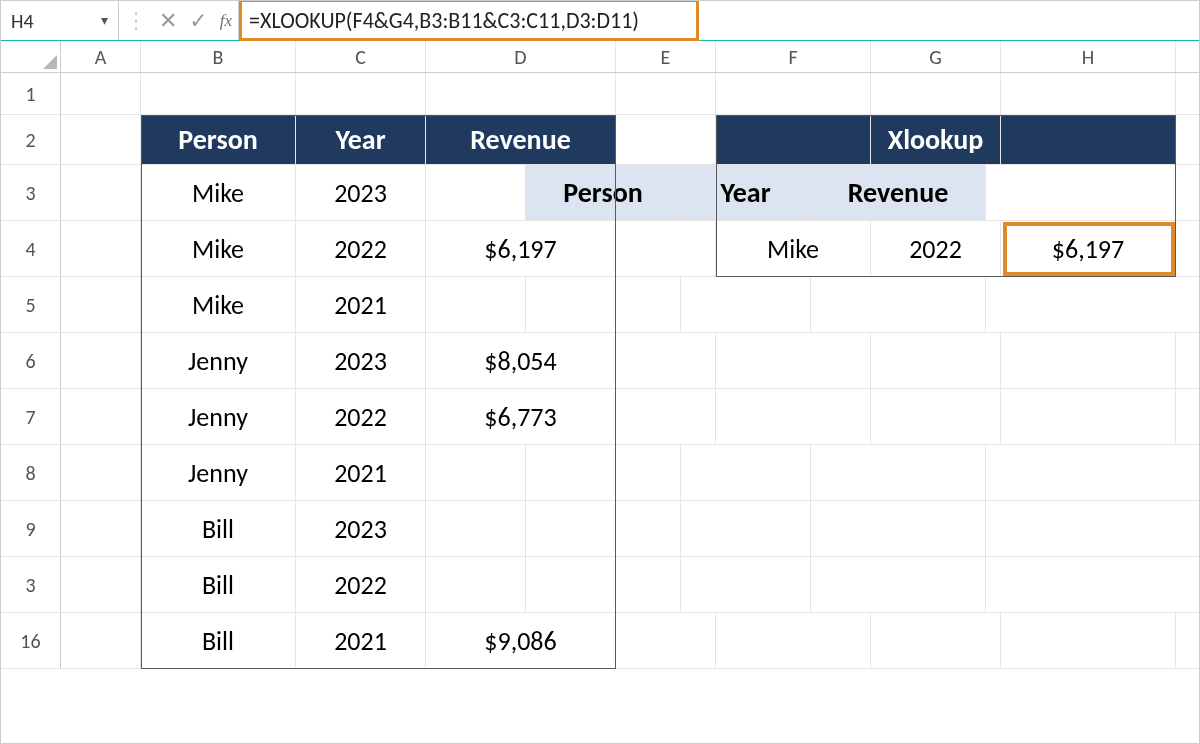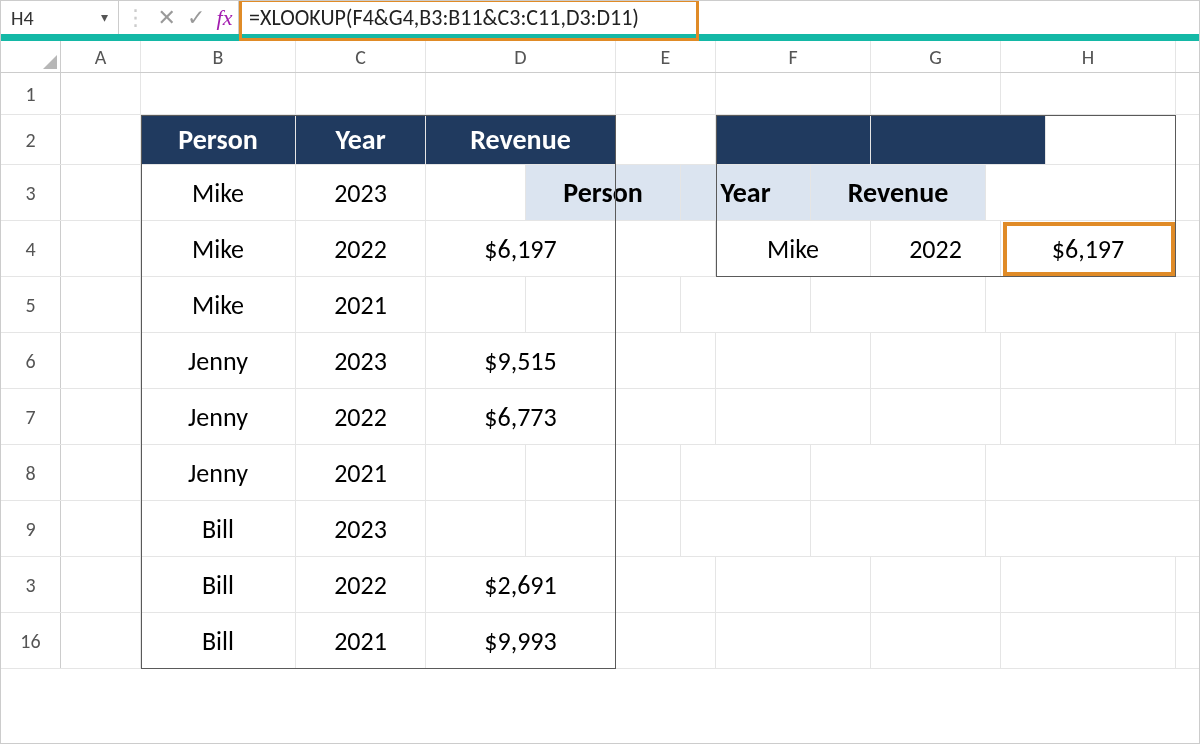--- a/index.html
+++ b/index.html
@@ -9,21 +9,21 @@
     width: 1200px;
     height: 744px;
     overflow: hidden;
     position: relative;
     border: 1px solid #ccc;
   }
 
   
   .fbar {
     height: 40px;
-    border-bottom: 7px solid #14b8a6;
+    border-bottom: 1px solid #14b8a6;
     display: flex;
     align-items: stretch;
     background: #fff;
     font-size: 20px;
     color: #333;
   }
   .namebox {
     width: 118px;
     border-right: 1px solid #ccc;
     display: flex;
@@ -34,21 +34,21 @@
   .namebox .drop { color:#555; font-size:14px; }
   .fbar .icons {
     width: 120px;
     display:flex;
     align-items:center;
     justify-content:space-around;
     color:#9a9a9a;
     font-size:22px;
     border-right:1px solid #ccc;
   }
-  .fbar .icons .fx { font-style: italic; font-family: "Times New Roman", serif; font-size:22px; color:#a21caf;}
+  .fbar .icons .fx { font-style: italic; font-family: "Times New Roman", serif; font-size:17px; color:#737373;}
   .fbar .formula {
     flex:1;
     display:flex;
     align-items:center;
     padding:0 10px;
     font-size:22px;
     color:#222;
     position:relative;
   }
   .highlight-formula {
@@ -200,20 +200,21 @@
     </div>
 
     <div class="row r2">
       <div class="rh">2</div>
       <div class="cell cA"></div>
       <div class="cell cB hdr-dark">Person</div>
       <div class="cell cC hdr-dark">Year</div>
       <div class="cell cD hdr-dark">Revenue</div>
       <div class="cell cE"></div>
       <div class="cell cF hdr-dark"></div>
+      <div class="cell cG hdr-dark">Xlookup</div>
       <div class="cell cH hdr-dark"></div>
     </div>
 
     <div class="row rN">
       <div class="rh">3</div>
       <div class="cell cA"></div>
       <div class="cell cB">Mike</div>
       <div class="cell cC">2023</div>
       <div class="cell cE"></div>
       <div class="cell cF hdr-light">Person</div>
@@ -241,21 +242,21 @@
       <div class="cell cE"></div>
       <div class="cell cF"></div>
       <div class="cell cG"></div>
       <div class="cell cH"></div>
     </div>
     <div class="row rN">
       <div class="rh">6</div>
       <div class="cell cA"></div>
       <div class="cell cB">Jenny</div>
       <div class="cell cC">2023</div>
-      <div class="cell cD">$9,515</div>
+      <div class="cell cD">$8,054</div>
       <div class="cell cE"></div>
       <div class="cell cF"></div>
       <div class="cell cG"></div>
       <div class="cell cH"></div>
     </div>
     <div class="row rN">
       <div class="rh">7</div>
       <div class="cell cA"></div>
       <div class="cell cB">Jenny</div>
       <div class="cell cC">2022</div>
@@ -283,32 +284,31 @@
       <div class="cell cE"></div>
       <div class="cell cF"></div>
       <div class="cell cG"></div>
       <div class="cell cH"></div>
     </div>
     <div class="row rN">
       <div class="rh">3</div>
       <div class="cell cA"></div>
       <div class="cell cB">Bill</div>
       <div class="cell cC">2022</div>
-      <div class="cell cD">$2,691</div>
       <div class="cell cE"></div>
       <div class="cell cF"></div>
       <div class="cell cG"></div>
       <div class="cell cH"></div>
     </div>
     <div class="row rN">
       <div class="rh">16</div>
       <div class="cell cA"></div>
       <div class="cell cB">Bill</div>
       <div class="cell cC">2021</div>
-      <div class="cell cD">$9,993</div>
+      <div class="cell cD">$9,086</div>
       <div class="cell cE"></div>
       <div class="cell cF"></div>
       <div class="cell cG"></div>
       <div class="cell cH"></div>
     </div>
 
     <div class="tbl-border-left" style="left:140px; top:42px; width:475px; height:554px;"></div>
     <div class="tbl-border-left" style="left:715px; top:42px; width:460px; height:162px;"></div>
 
     <div class="hl-h4" style="left:1002px; top:149px; width:172px; height:54px;"></div>

